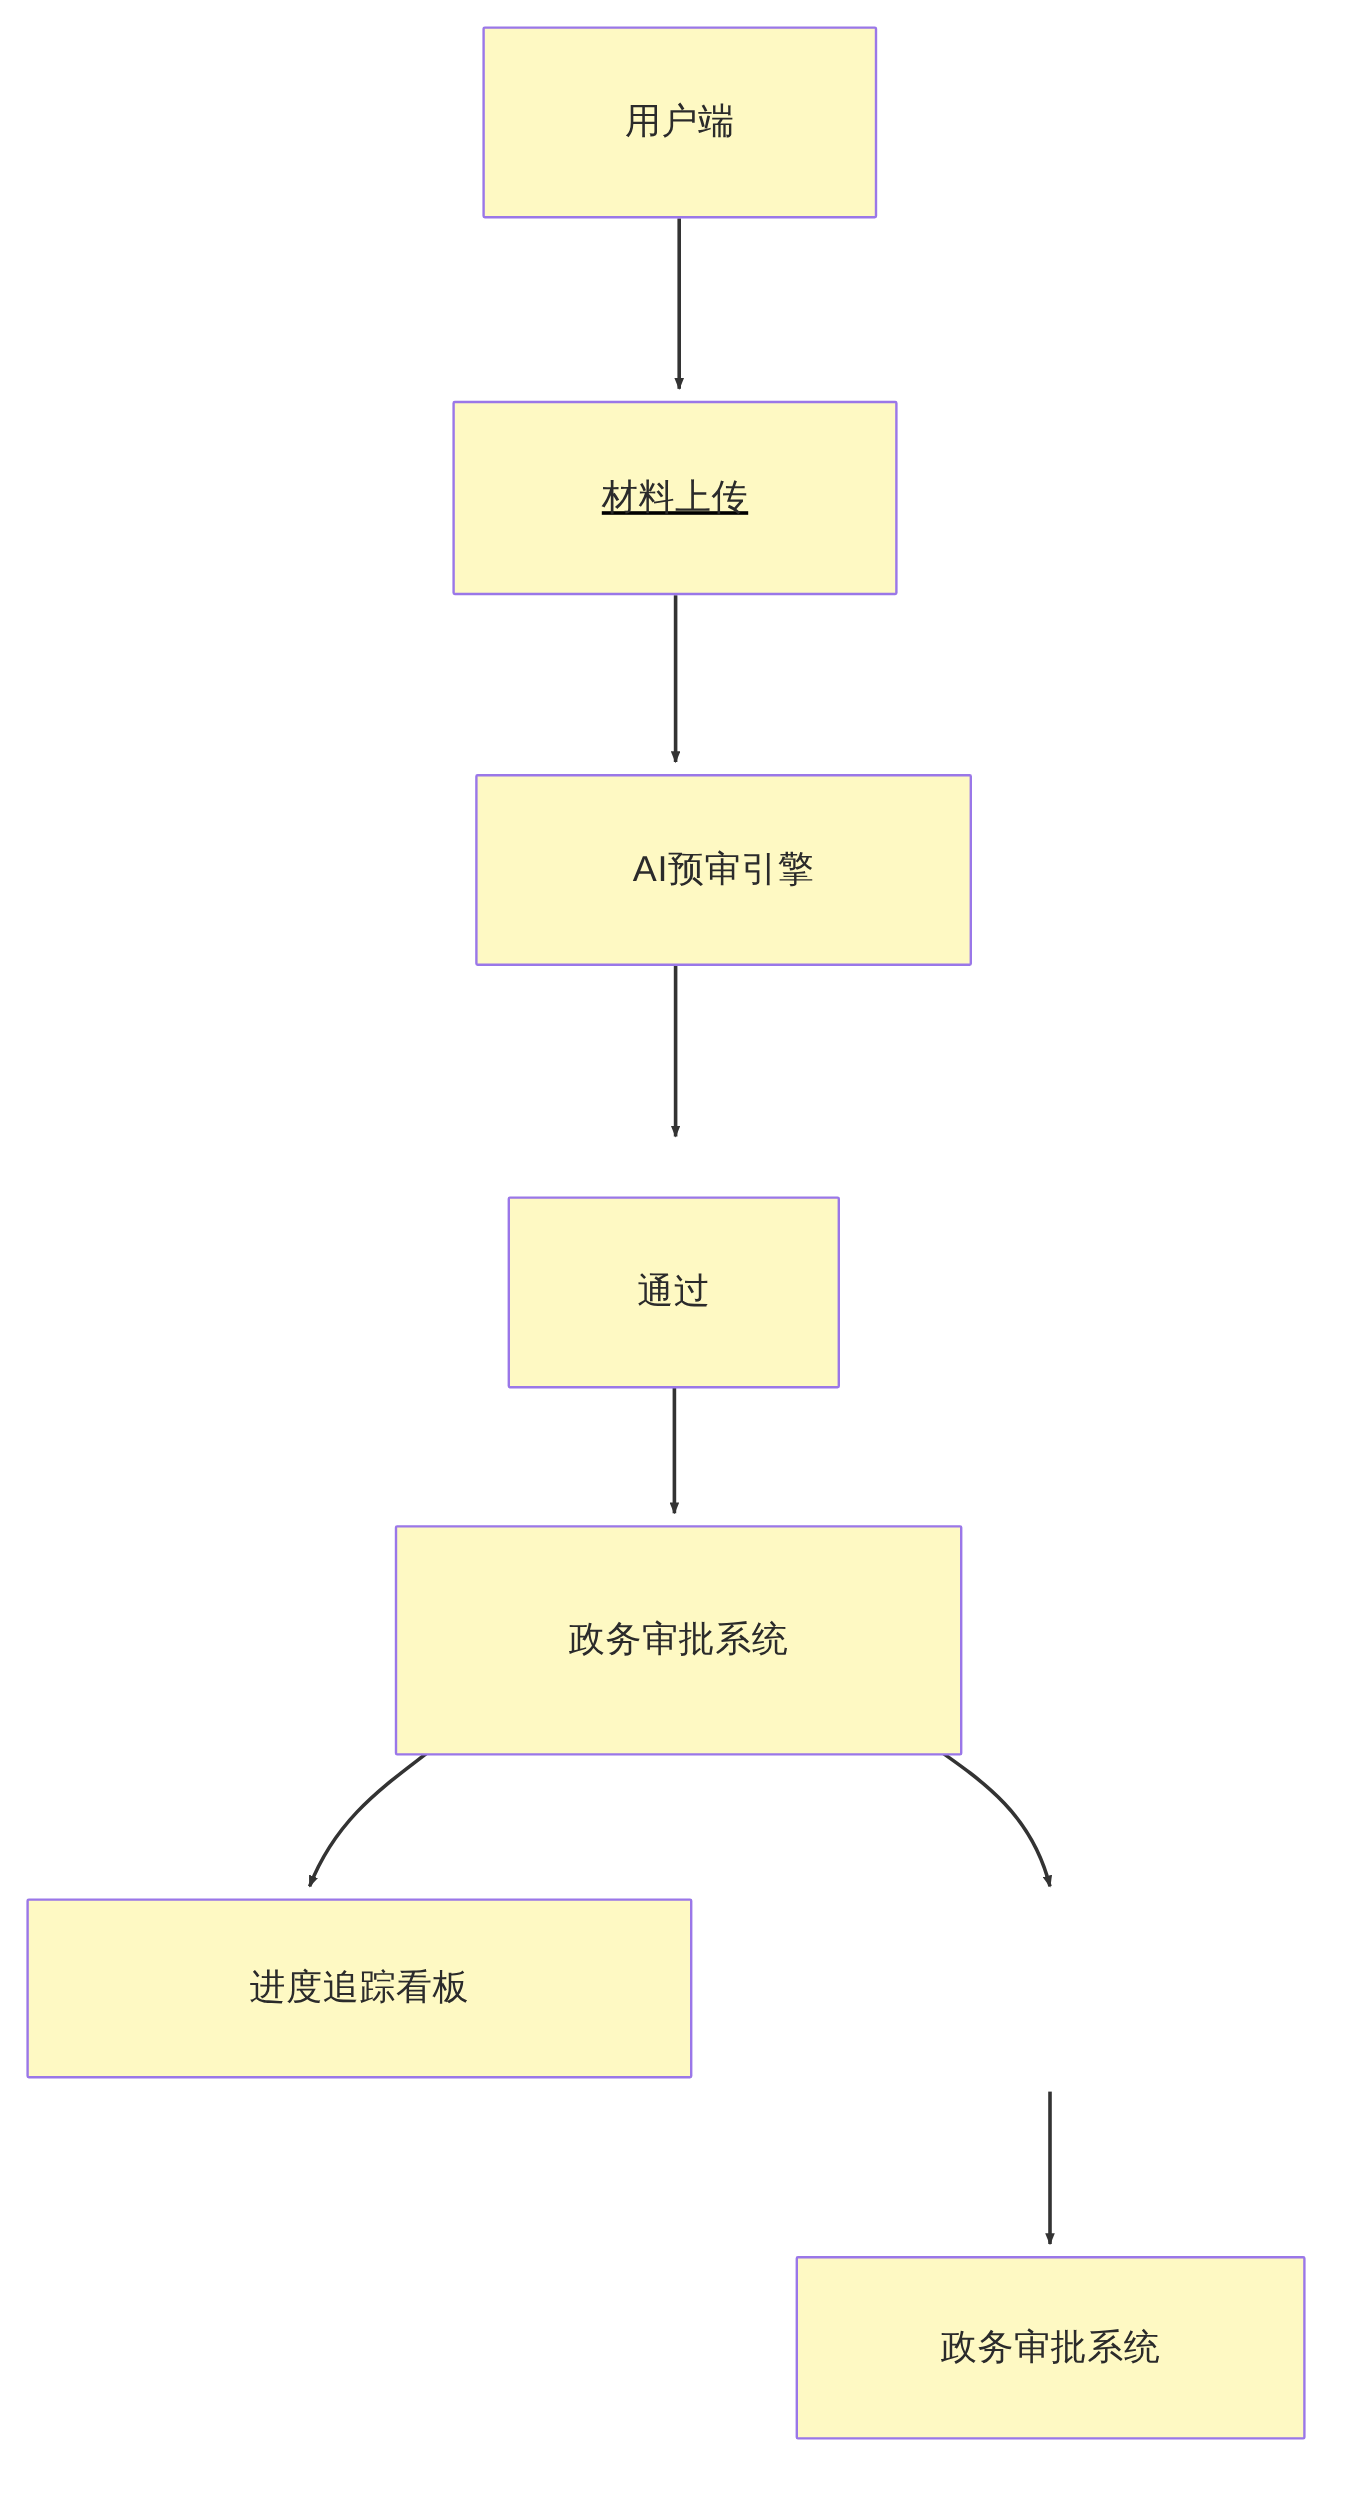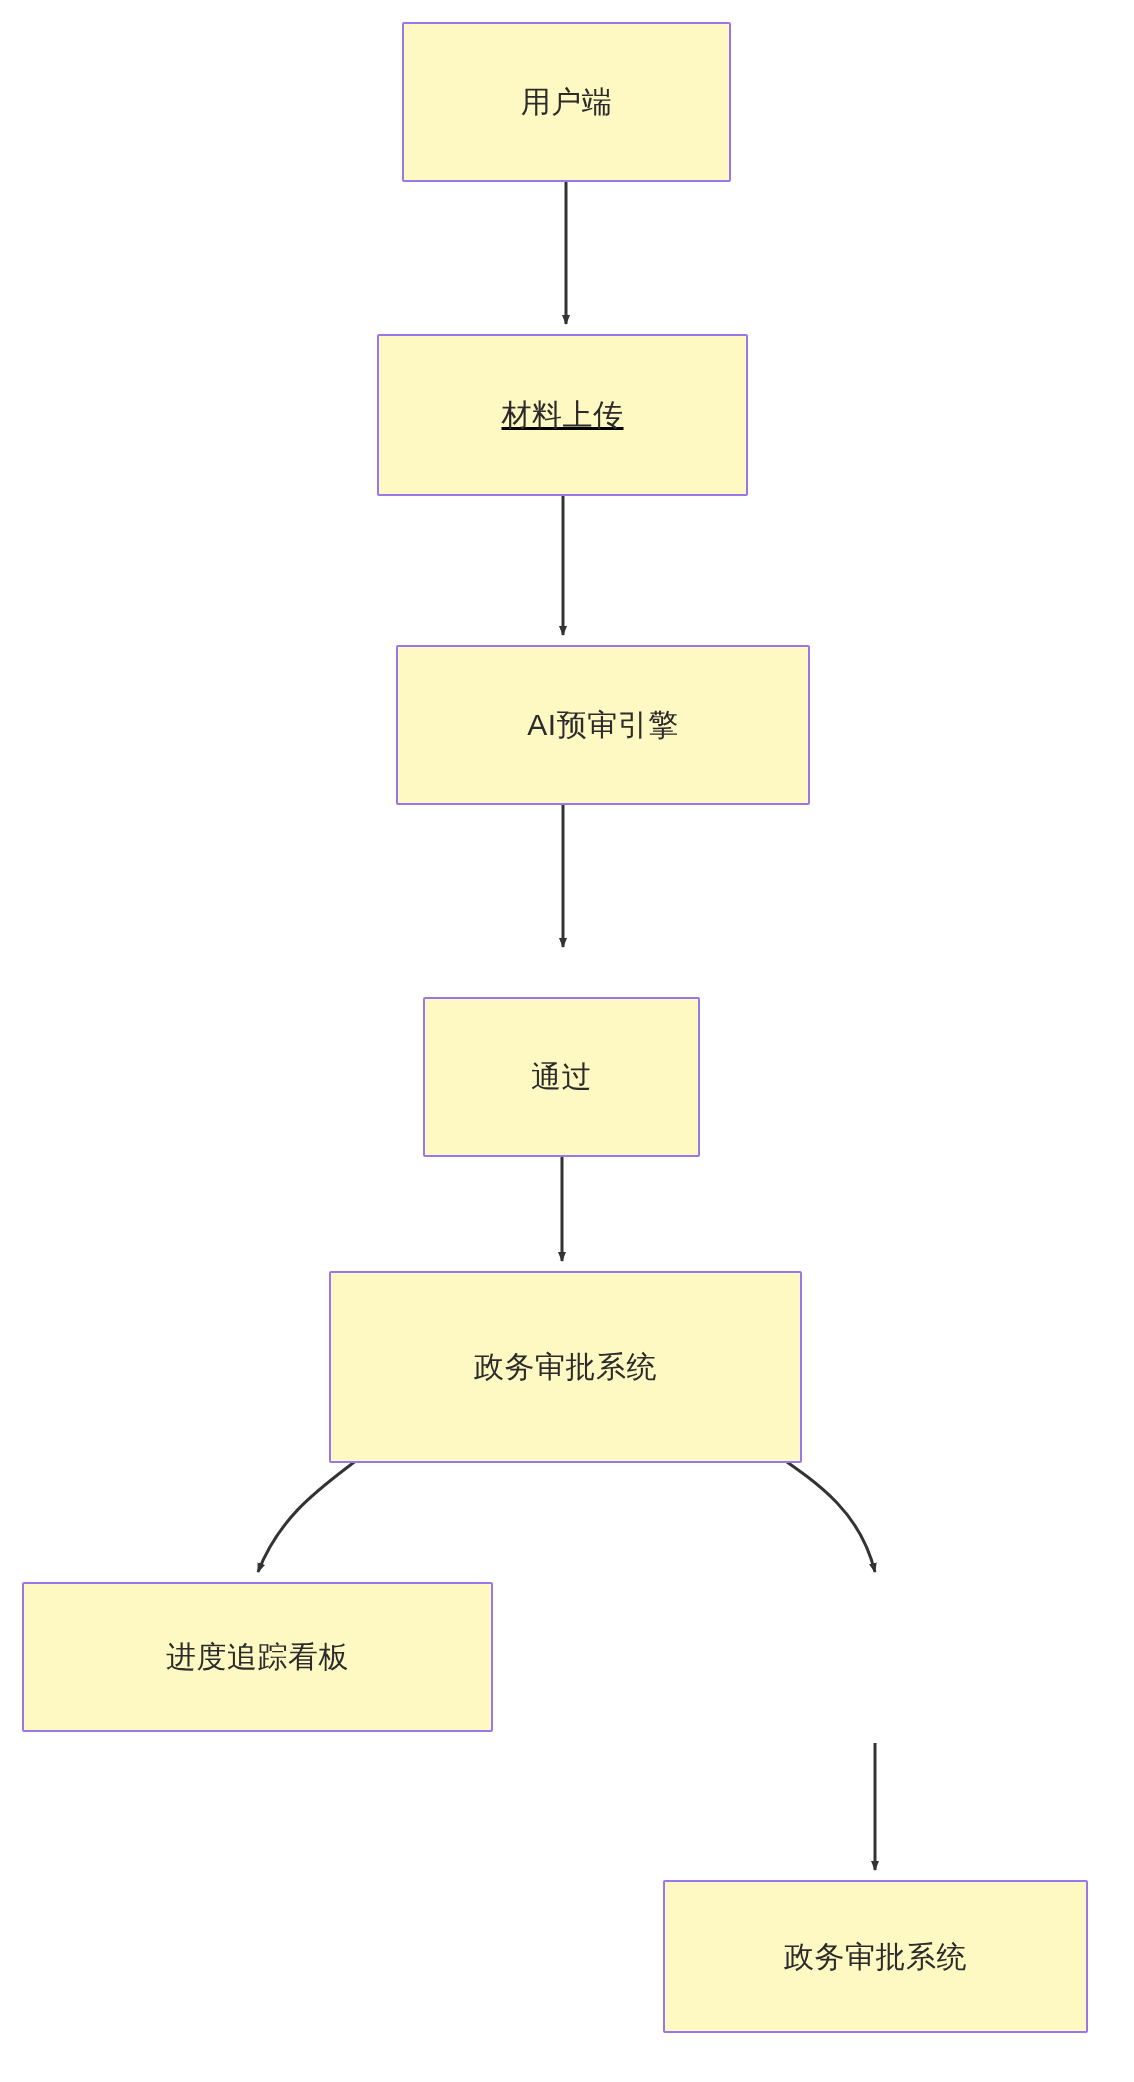--- a/index.html
+++ b/index.html
@@ -43,21 +43,21 @@
     letter-spacing: 0.5px;
     white-space: nowrap;
     font-weight: 400;
   }
   
   .n-user       { left: 402px; top: 22px;   width: 329px; height: 160px; }
   .n-upload     { left: 377px; top: 334px;  width: 371px; height: 162px; text-decoration: underline; }
   .n-ai         { left: 356px; top: 645px;  width: 414px; height: 160px; margin-left: 40px; }
   .n-pass       { left: 423px; top: 957px;  width: 277px; height: 160px; margin-top: 40px; }
   .n-approval   { left: 329px; top: 1271px; width: 473px; height: 192px; }
-  .n-progress   { left: 22px;  top: 1582px; width: 471px; height: 150px; }
+  .n-progress   { left: 22px;  top: 1582px; width: 555px; height: 150px; }
   .n-esign      { left: 640px; top: 1582px; width: 471px; height: 161px; }
   .n-chain      { left: 663px; top: 1880px; width: 425px; height: 153px; }
 </style>
 </head>
 <body>
 
 <div id="diagram-root">
 
   <svg id="edge-layer" viewBox="0 0 1134 2082" width="1134" height="2082" xmlns="http://www.w3.org/2000/svg">
     <defs>

